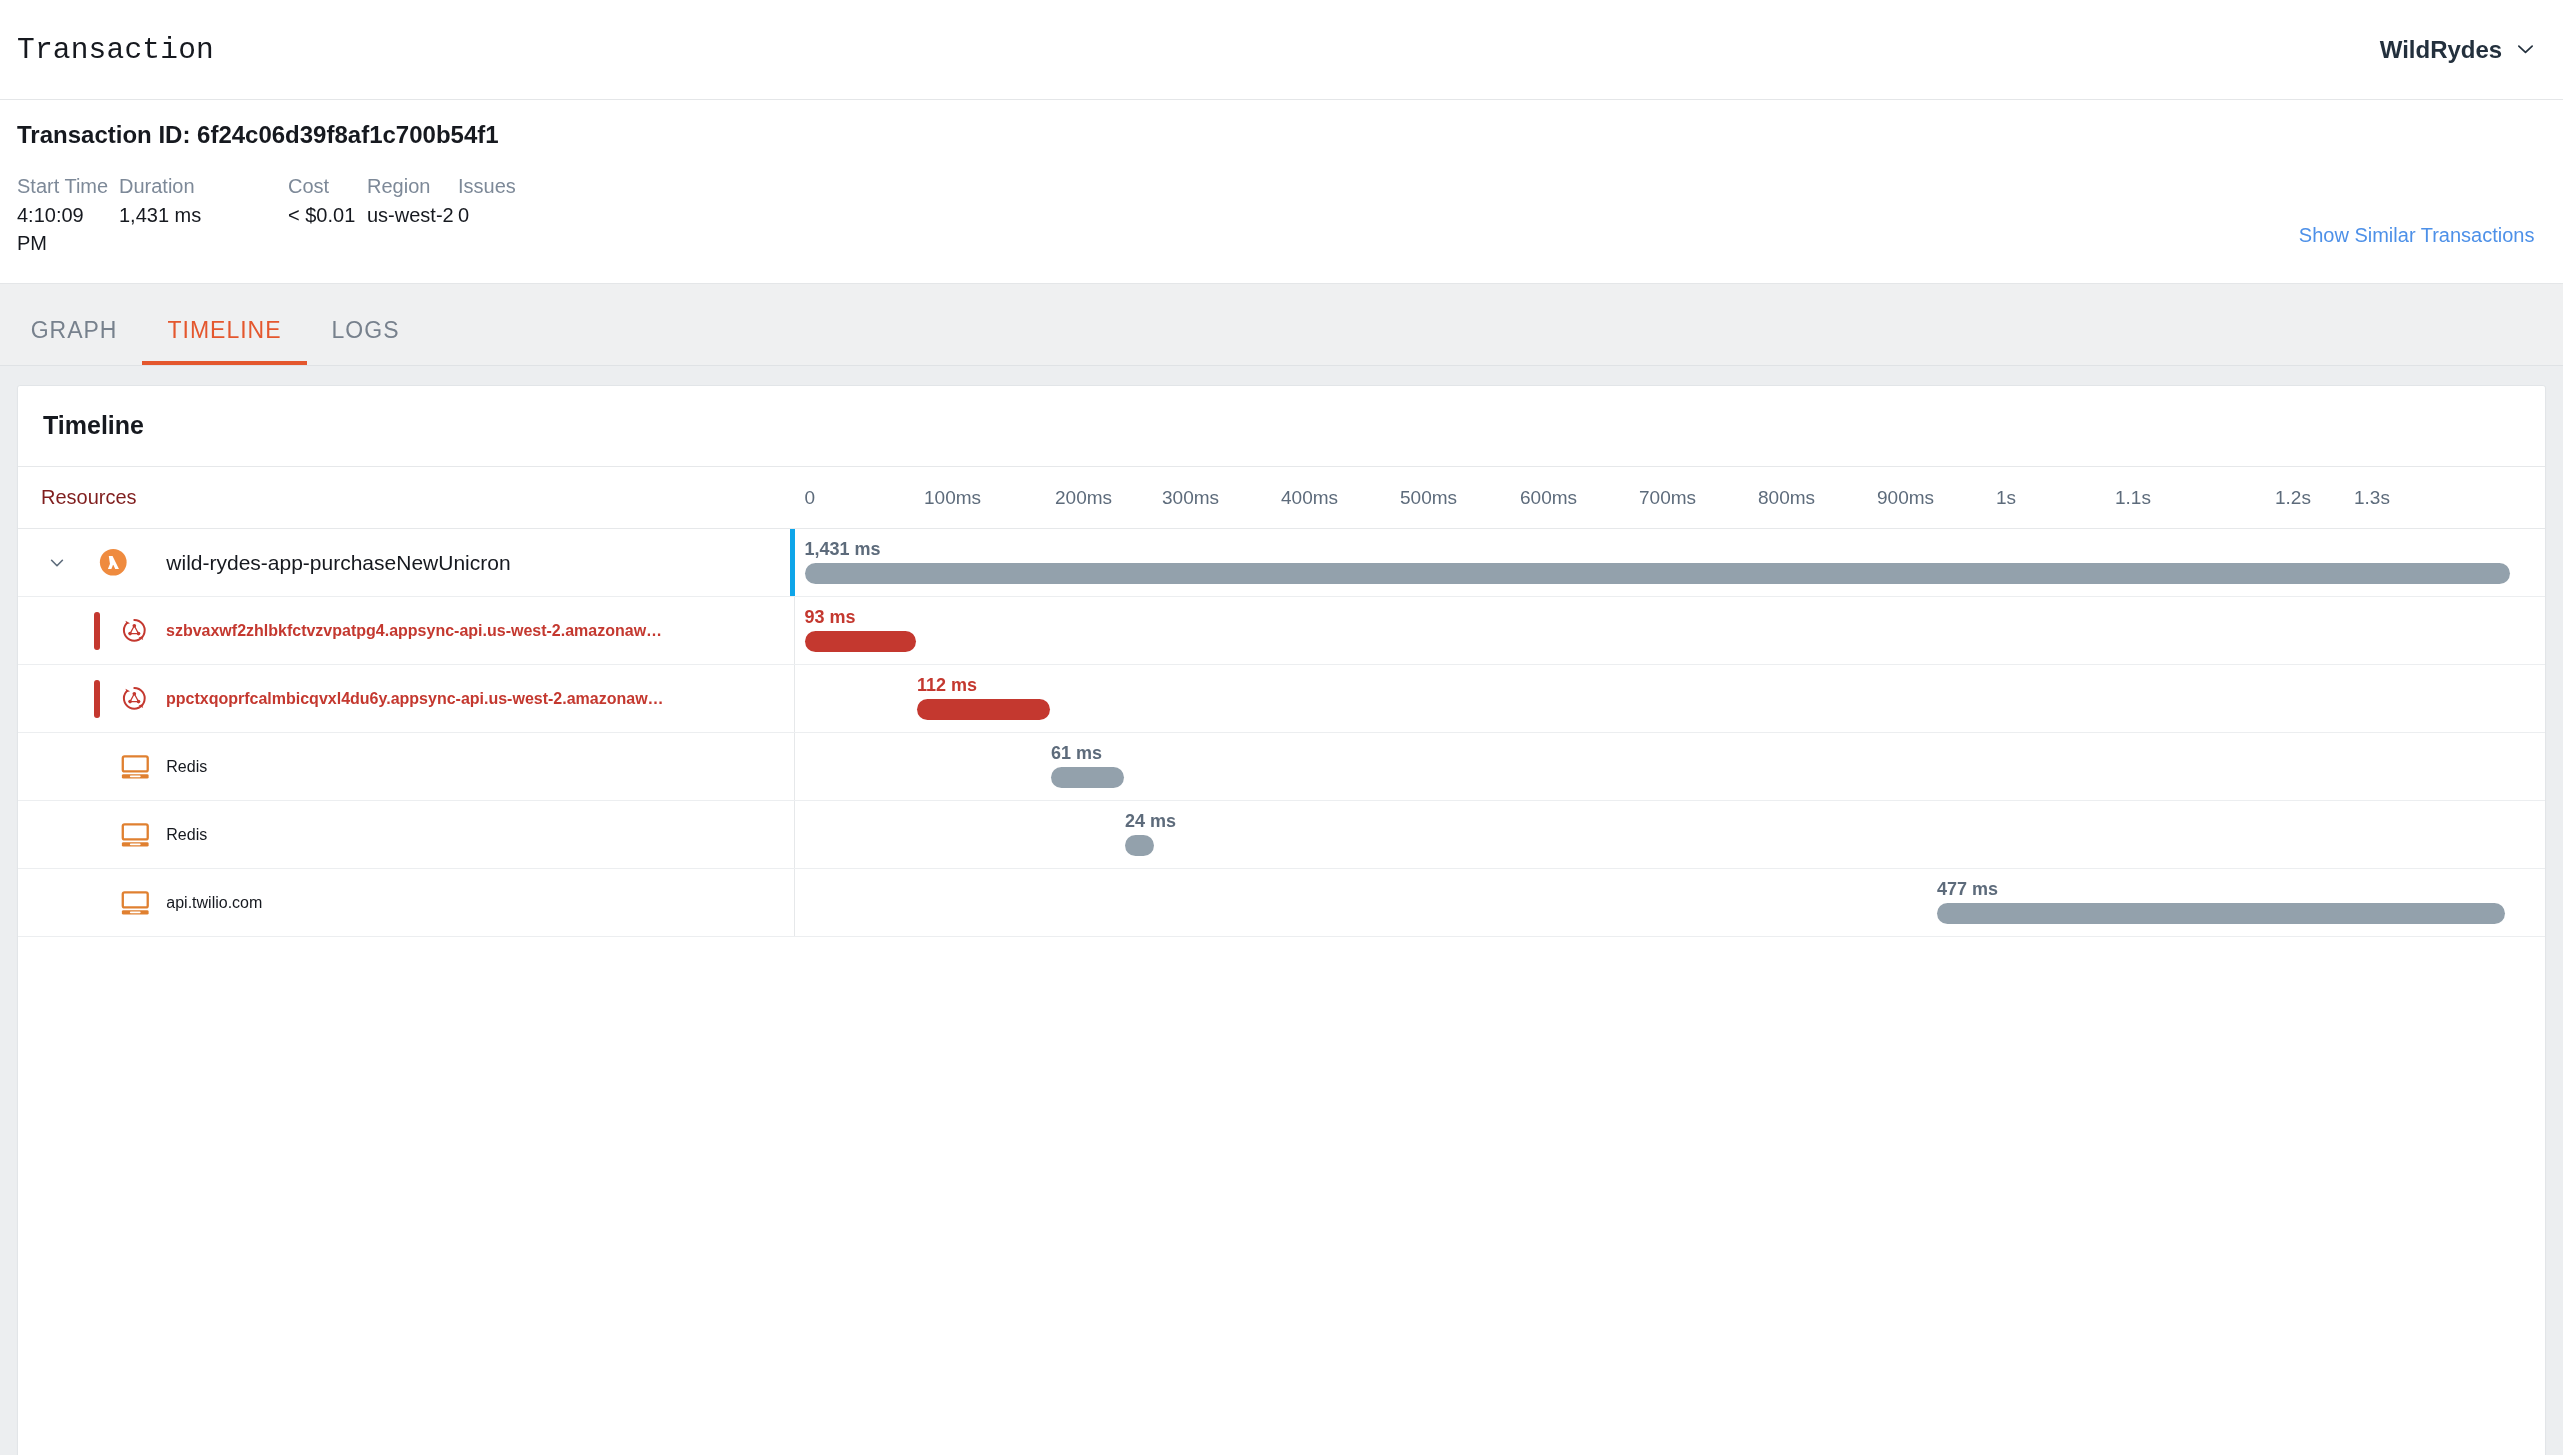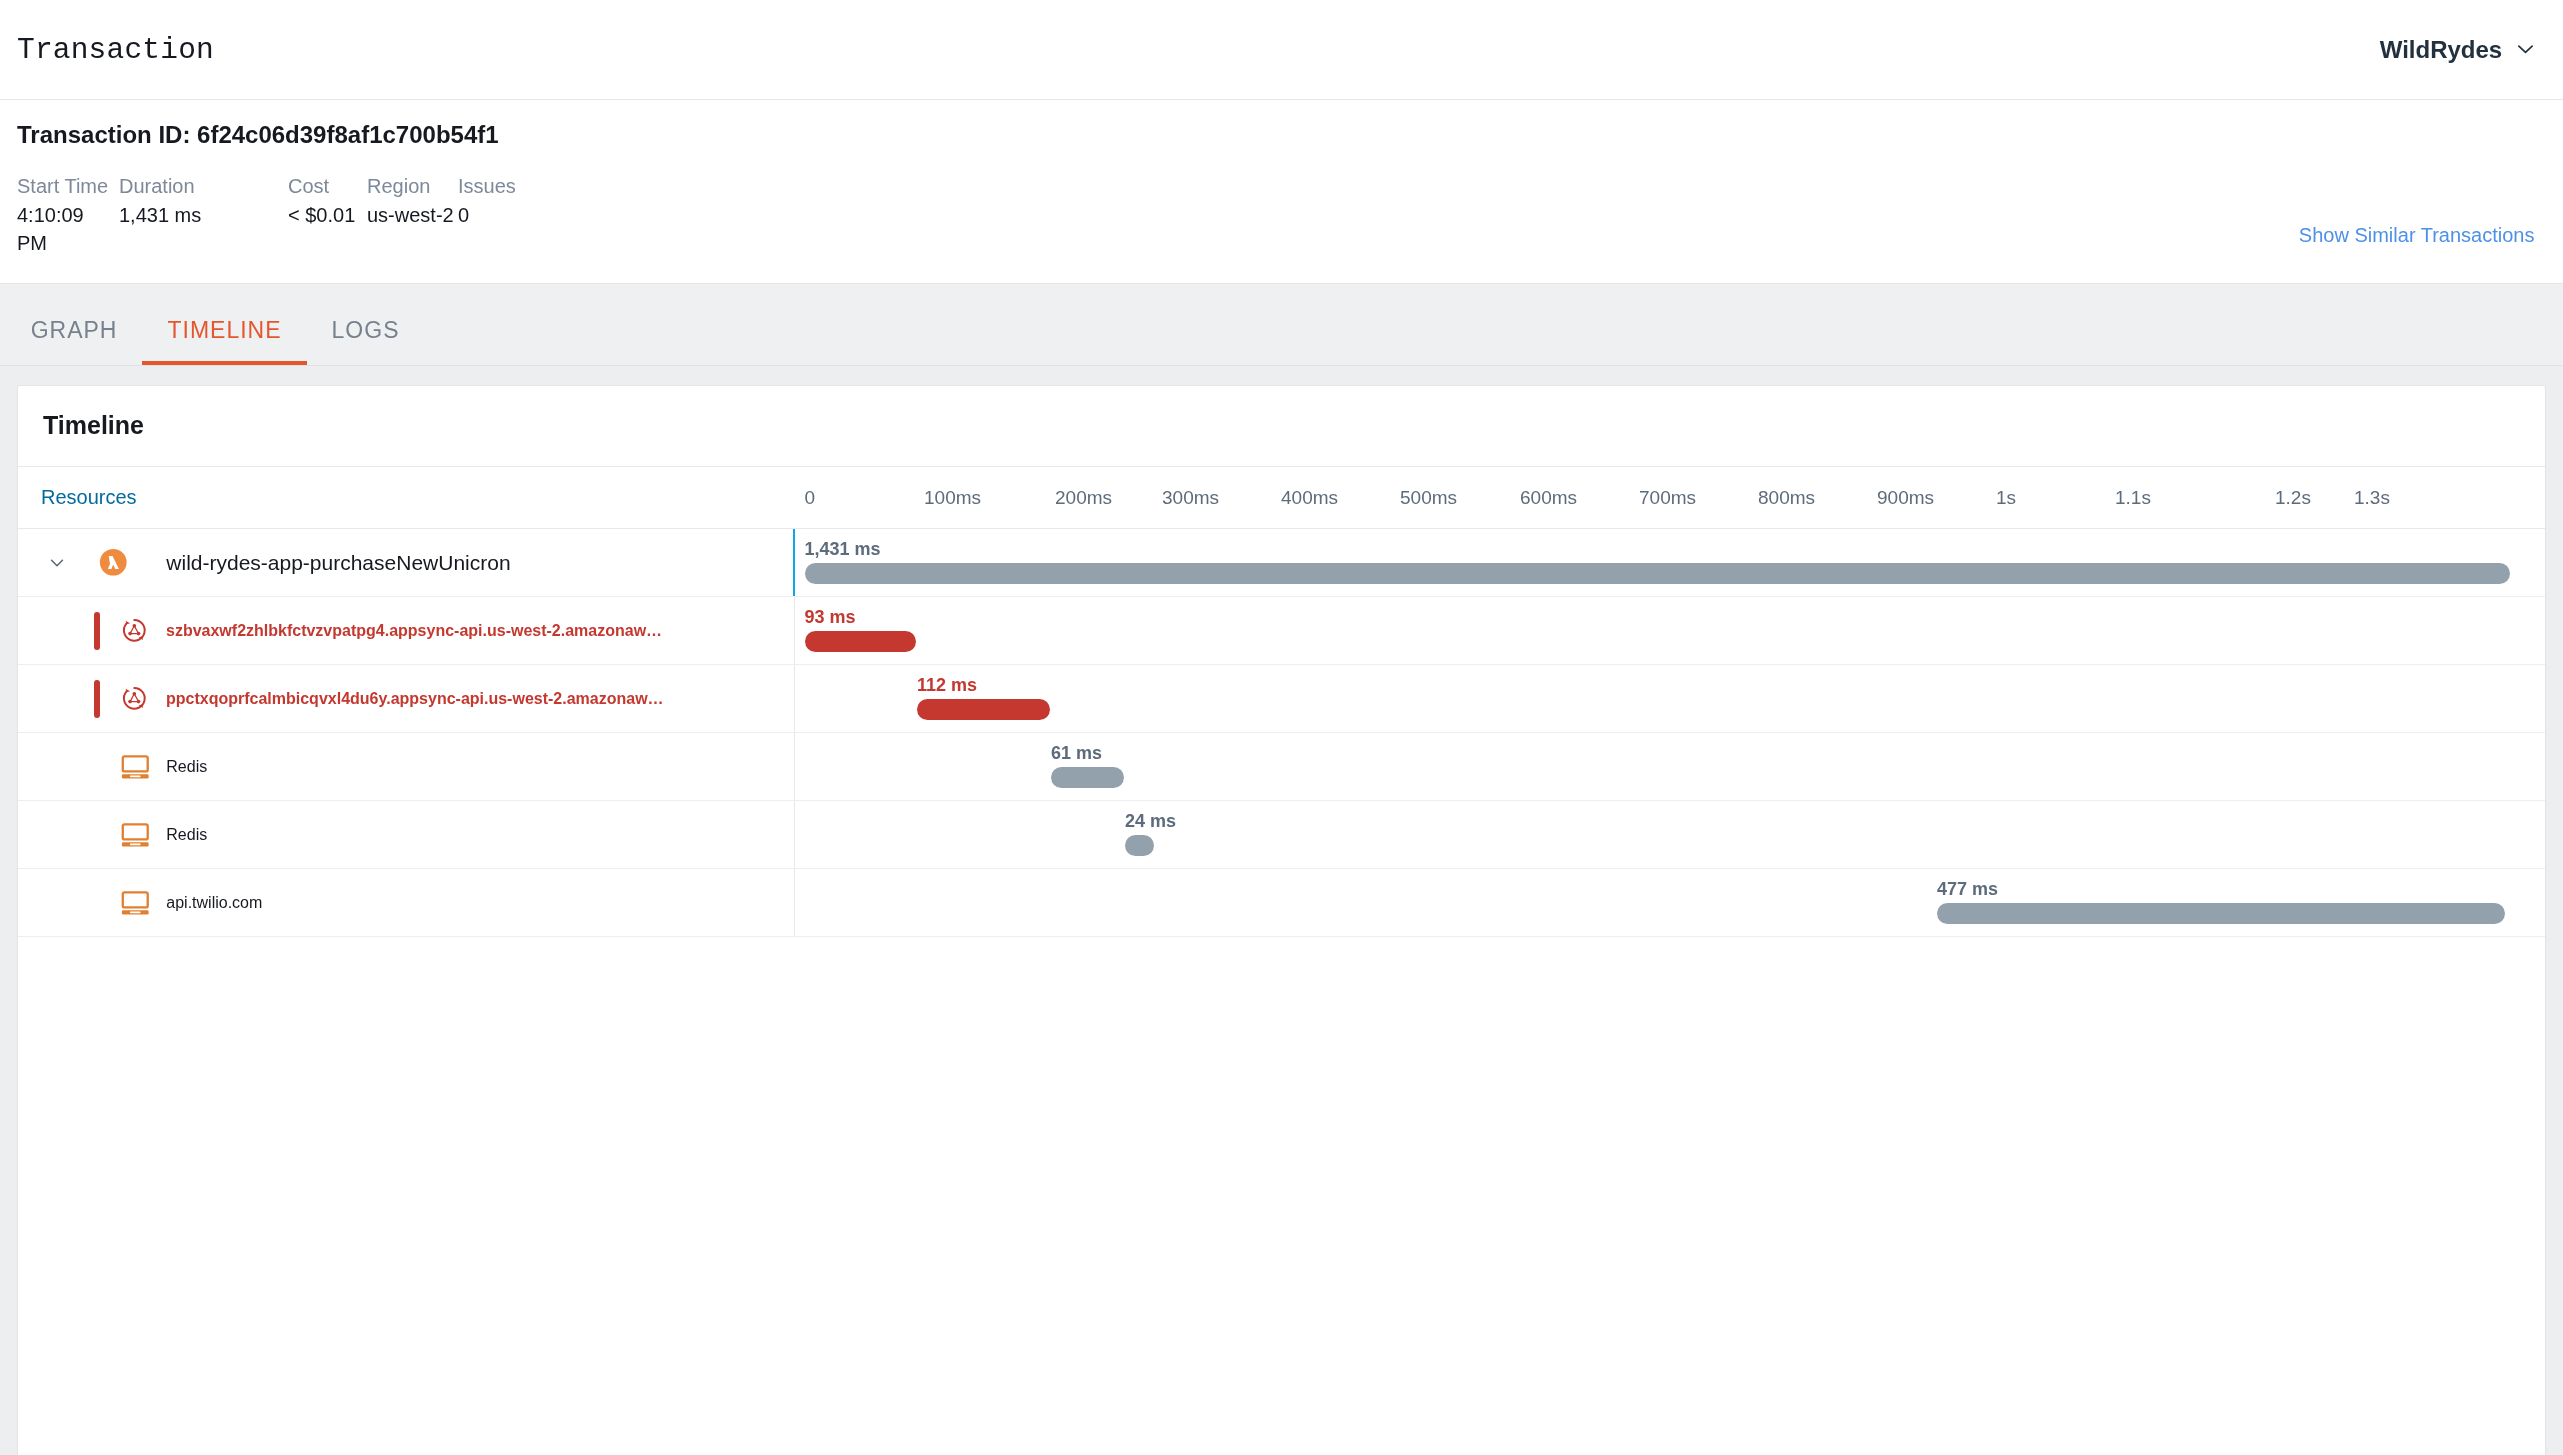--- a/index.html
+++ b/index.html
@@ -71,21 +71,21 @@
   .ruler-row {
     display: flex; align-items: center;
     height: 63px;
     border-top: 1px solid #e6e8ea;
     border-bottom: 1px solid #e6e8ea;
     background: #fff;
   }
   .res-col {
     width: 777px; flex: 0 0 777px;
     padding-left: 23px;
-    font-size: 20px; color: #0369a1;
+    font-size: 20px; color: #7f1d1d;
   }
   .ruler { position: relative; flex: 1 1 auto; height: 100%; }
   .tick {
     position: absolute; top: 50%; transform: translateY(-50%);
     font-size: 19px; color: #5d6b7b; white-space: nowrap;
   }
 
   
   .row {
     display: flex; align-items: stretch;
@@ -94,21 +94,21 @@
     background: #fff;
   }
   .row-left {
     width: 777px; flex: 0 0 777px;
     display: flex; align-items: center;
     position: relative;
     border-right: 1px solid #e6e8ea;
     padding-left: 23px;
     overflow: hidden;
   }
-  .row.root .row-left { border-right: 2px solid #0ea5e9; gap: 22px; }
+  .row.root .row-left { border-right: 5px solid #0ea5e9; gap: 22px; }
 
   .caret { width: 32px; flex: 0 0 32px; display: flex; align-items: center; justify-content: center; cursor: pointer; }
   .indent { width: 32px; flex: 0 0 32px; }
   .err-strip {
     width: 5.7px; height: 38px; border-radius: 2.9px;
     background: #c4382f; flex: 0 0 5.7px;
     margin-right: 17px;
   }
   .icon-wrap { width: 36px; flex: 0 0 36px; display: flex; align-items: center; justify-content: center; margin-right: 13.3px; }
   .node-label { font-size: 16px; color: #16191f; white-space: nowrap; overflow: hidden; text-overflow: ellipsis; }

